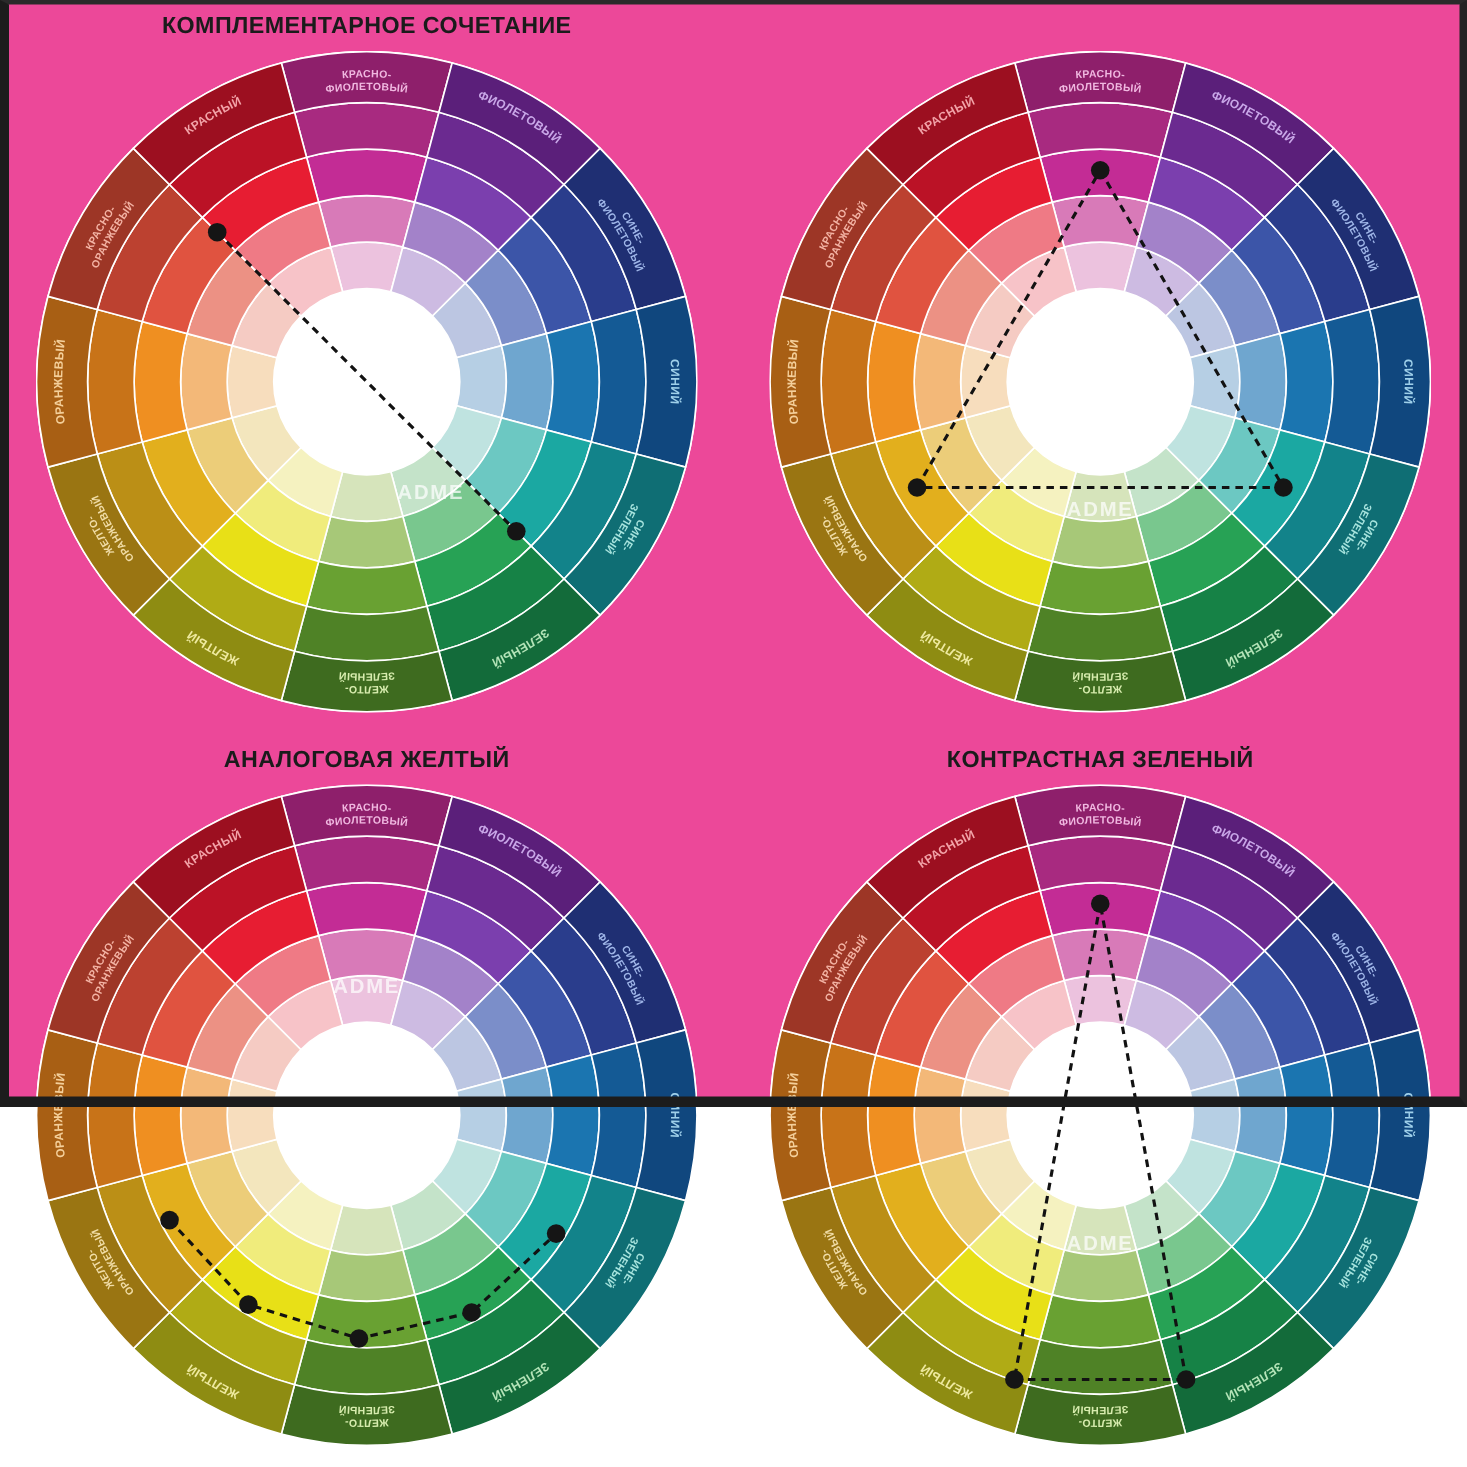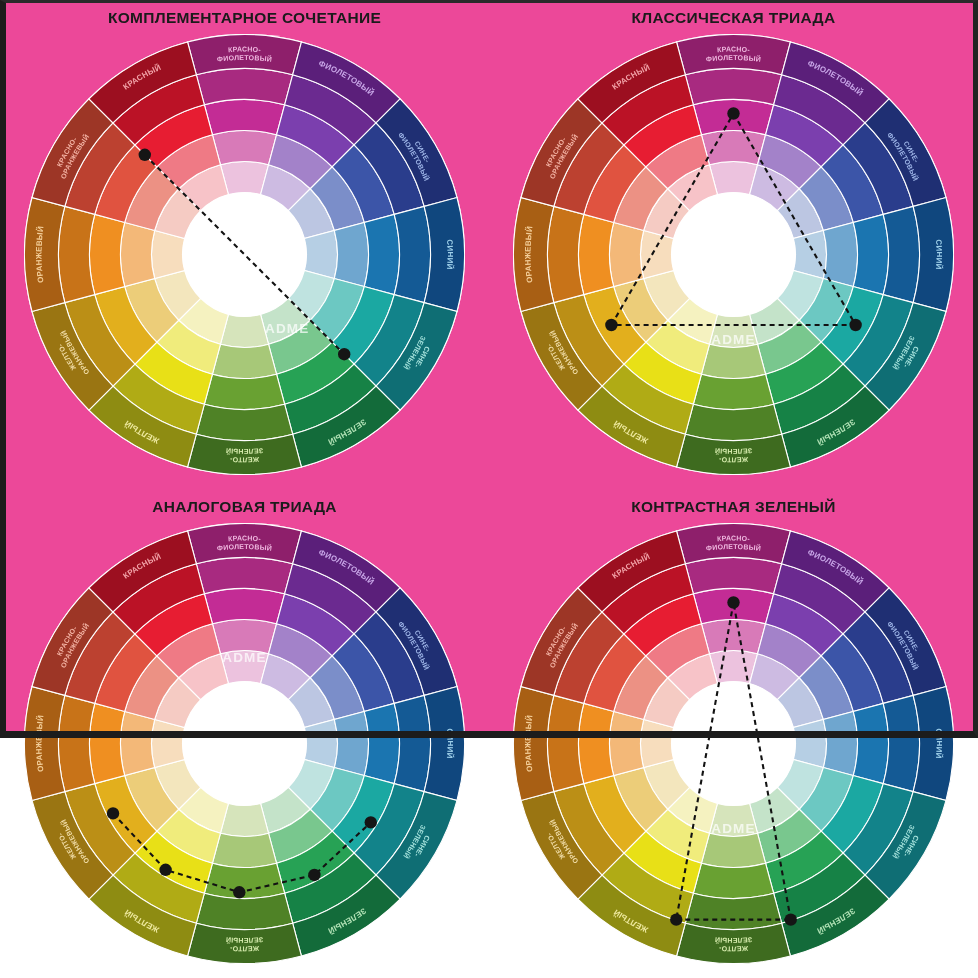--- a/index.html
+++ b/index.html
@@ -158,21 +158,20 @@
             <text class="seglabel" fill="#f2a3a8" font-size="8" letter-spacing="0.2"><textPath href="#lp-0-11" startOffset="50%" text-anchor="middle" xlink:href="#lp-0-11">КРАСНЫЙ</textPath></text>
             <circle cx="220.5" cy="220.5" r="62" fill="#ffffff"></circle>
             <text x="263.25" y="298.54517202356953" text-anchor="middle" class="adme">ADME</text>
             <line x1="120.79794385269678" y1="120.7979438526968" x2="320.2020561473032" y2="320.2020561473032" class="dash"></line>
             <circle cx="120.79794385269678" cy="120.7979438526968" r="6.2" class="dot"></circle>
             <circle cx="320.2020561473032" cy="320.2020561473032" r="6.2" class="dot"></circle>
           </svg>
         </div>
       </div>
       <div class="cell c1">
-        <div class="wtitle">КЛАССИЧЕСКАЯ ТРИАДА</div>
         <div class="wheelbox">
           <svg viewBox="0 0 441 441">
             <circle cx="220.5" cy="220.5" r="220.6" fill="#ffffff"></circle>
             <g>
               <path d="M 196.42982880546555 130.66889815511666 A 93 93 0 0 1 244.57017119453442 130.66889815511666 L 236.5467807963563 160.61259877007777 A 62 62 0 0 0 204.4532192036437 160.61259877007777 Z" fill="#ecc2de" stroke="#ffffff" stroke-width="1.1"></path>
               <path d="M 188.40643840728742 100.72519754015553 A 124 124 0 0 1 252.59356159271258 100.72519754015553 L 244.57017119453442 130.66889815511666 A 93 93 0 0 0 196.42982880546555 130.66889815511666 Z" fill="#d87ab8" stroke="#ffffff" stroke-width="1.1"></path>
               <path d="M 180.38304800910927 70.7814969251944 A 155 155 0 0 1 260.6169519908907 70.7814969251944 L 252.59356159271258 100.72519754015553 A 124 124 0 0 0 188.40643840728742 100.72519754015553 Z" fill="#c32c95" stroke="#ffffff" stroke-width="1.1"></path>
               <path d="M 172.35965761093112 40.8377963102333 A 186 186 0 0 1 268.64034238906885 40.8377963102333 L 260.6169519908907 70.7814969251944 A 155 155 0 0 0 180.38304800910927 70.7814969251944 Z" fill="#a82a80" stroke="#ffffff" stroke-width="1.1"></path>
               <path d="M 163.5598100774454 7.996318216404973 A 220 220 0 0 1 277.44018992255457 7.996318216404973 L 268.64034238906885 40.8377963102333 A 186 186 0 0 0 172.35965761093112 40.8377963102333 Z" fill="#8e1f6b" stroke="#ffffff" stroke-width="1.1"></path>
             </g>
@@ -296,21 +295,21 @@
             <line x1="220.5" y1="79.5" x2="342.60958193360585" y2="291" class="dash"></line>
             <line x1="342.60958193360585" y1="291" x2="98.39041806639415" y2="291" class="dash"></line>
             <line x1="98.39041806639415" y1="291" x2="220.5" y2="79.5" class="dash"></line>
             <circle cx="220.5" cy="79.5" r="6.2" class="dot"></circle>
             <circle cx="342.60958193360585" cy="291" r="6.2" class="dot"></circle>
             <circle cx="98.39041806639415" cy="291" r="6.2" class="dot"></circle>
           </svg>
         </div>
       </div>
       <div class="cell c2">
-        <div class="wtitle">АНАЛОГОВАЯ ТРИАДА</div>
+        <div class="wtitle">АНАЛОГОВАЯ ЖЕЛТЫЙ</div>
         <div class="wheelbox">
           <svg viewBox="0 0 441 441">
             <circle cx="220.5" cy="220.5" r="220.6" fill="#ffffff"></circle>
             <g>
               <path d="M 196.42982880546555 130.66889815511666 A 93 93 0 0 1 244.57017119453442 130.66889815511666 L 236.5467807963563 160.61259877007777 A 62 62 0 0 0 204.4532192036437 160.61259877007777 Z" fill="#ecc2de" stroke="#ffffff" stroke-width="1.1"></path>
               <path d="M 188.40643840728742 100.72519754015553 A 124 124 0 0 1 252.59356159271258 100.72519754015553 L 244.57017119453442 130.66889815511666 A 93 93 0 0 0 196.42982880546555 130.66889815511666 Z" fill="#d87ab8" stroke="#ffffff" stroke-width="1.1"></path>
               <path d="M 180.38304800910927 70.7814969251944 A 155 155 0 0 1 260.6169519908907 70.7814969251944 L 252.59356159271258 100.72519754015553 A 124 124 0 0 0 188.40643840728742 100.72519754015553 Z" fill="#c32c95" stroke="#ffffff" stroke-width="1.1"></path>
               <path d="M 172.35965761093112 40.8377963102333 A 186 186 0 0 1 268.64034238906885 40.8377963102333 L 260.6169519908907 70.7814969251944 A 155 155 0 0 0 180.38304800910927 70.7814969251944 Z" fill="#a82a80" stroke="#ffffff" stroke-width="1.1"></path>
               <path d="M 163.5598100774454 7.996318216404973 A 220 220 0 0 1 277.44018992255457 7.996318216404973 L 268.64034238906885 40.8377963102333 A 186 186 0 0 0 172.35965761093112 40.8377963102333 Z" fill="#8e1f6b" stroke="#ffffff" stroke-width="1.1"></path>
             </g>

